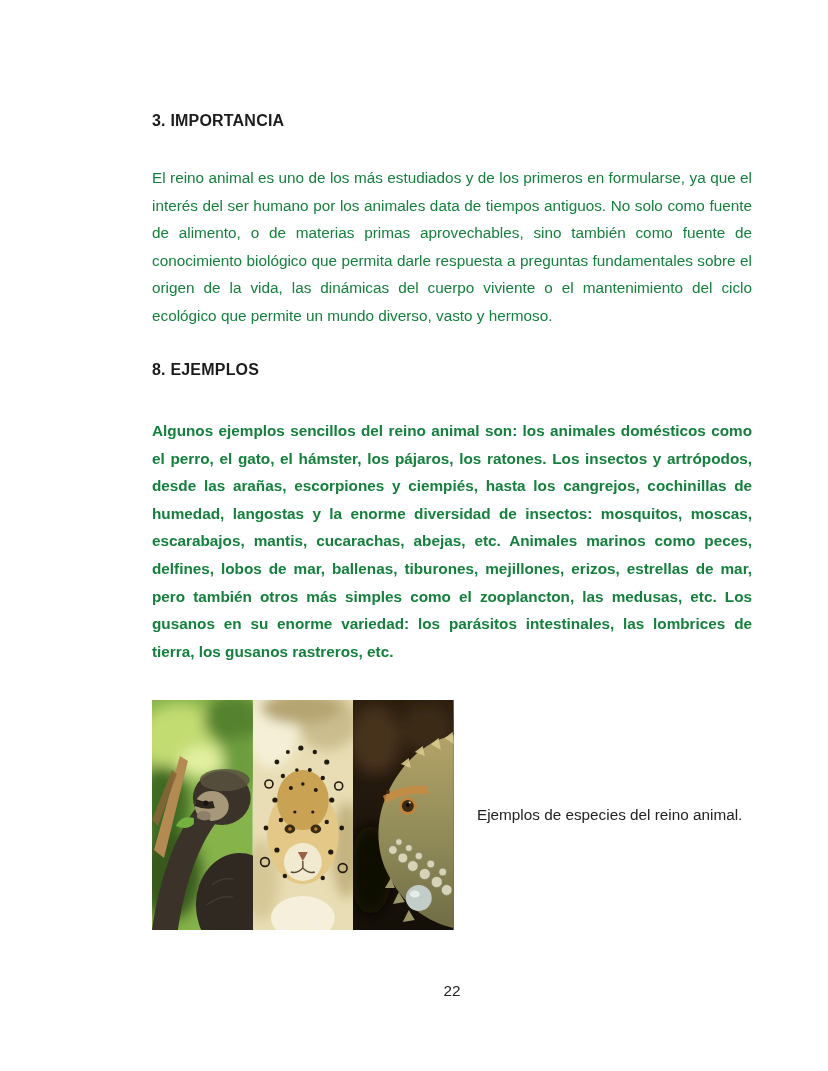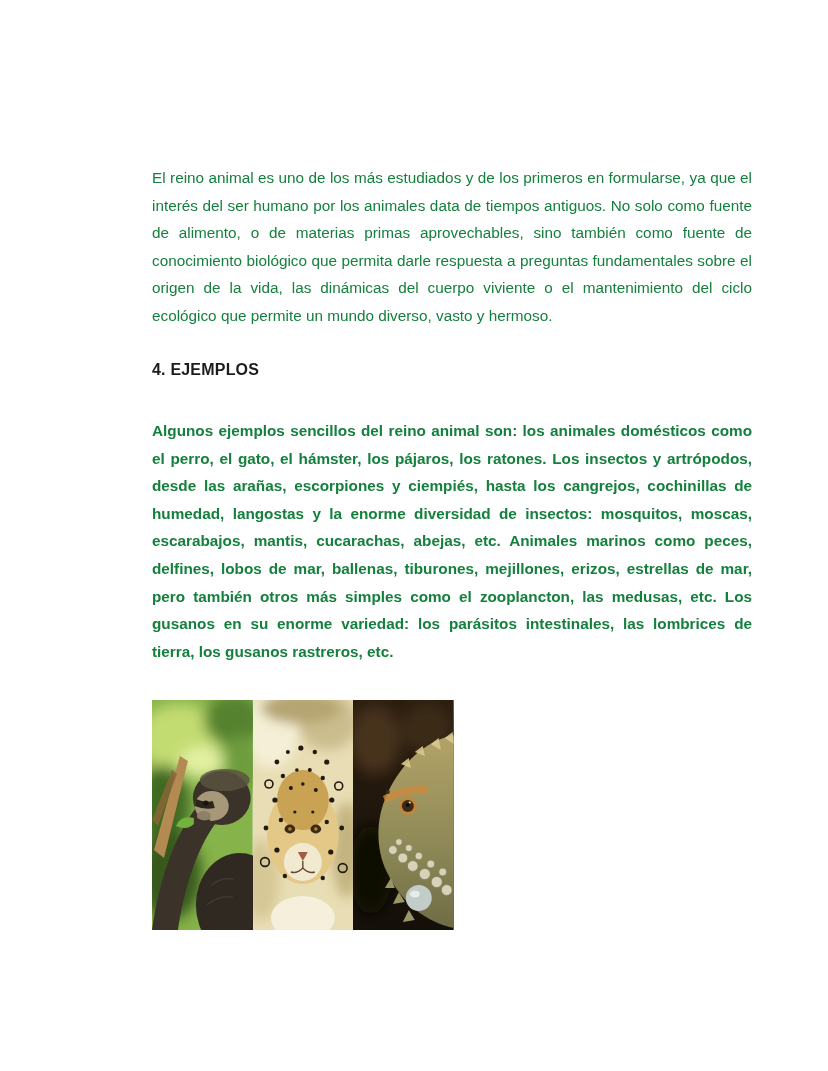--- a/index.html
+++ b/index.html
@@ -48,24 +48,25 @@
   .page-number {
     position: absolute; left: 152px; top: 982px; width: 600px;
     text-align: center; font-size: 15.3px; color: #222222;
   }
 </style>
 </head>
 <body>
 
 <div class="page">
 
+  <div id="heading-1" class="doc-heading">3. IMPORTANCIA</div>
 
   <div id="paragraph-1" class="doc-paragraph">El reino animal es uno de los más estudiados y de los primeros en formularse, ya que el interés del ser humano por los animales data de tiempos antiguos. No solo como fuente de alimento, o de materias primas aprovechables, sino también como fuente de conocimiento biológico que permita darle respuesta a preguntas fundamentales sobre el origen de la vida, las dinámicas del cuerpo viviente o el mantenimiento del ciclo ecológico que permite un mundo diverso, vasto y hermoso.</div>
 
-  <div id="heading-2" class="doc-heading">4. EJEMPLOS</div>
+  <div id="heading-2" class="doc-heading">8. EJEMPLOS</div>
 
   <div id="paragraph-2" class="doc-paragraph">Algunos ejemplos sencillos del reino animal son: los animales domésticos como el perro, el gato, el hámster, los pájaros, los ratones. Los insectos y artrópodos, desde las arañas, escorpiones y ciempiés, hasta los cangrejos, cochinillas de humedad, langostas y la enorme diversidad de insectos: mosquitos, moscas, escarabajos, mantis, cucarachas, abejas, etc. Animales marinos como peces, delfines, lobos de mar, ballenas, tiburones, mejillones, erizos, estrellas de mar, pero también otros más simples como el zooplancton, las medusas, etc. Los gusanos en su enorme variedad: los parásitos intestinales, las lombrices de tierra, los gusanos rastreros, etc.</div>
 
   <div class="figure-row">
     <div class="collage">
 
       <div class="panel">
         <svg viewBox="0 0 101 230" preserveAspectRatio="none" aria-hidden="true">
           <defs>
             <filter id="b1" x="-40%" y="-40%" width="180%" height="180%">
@@ -214,16 +215,18 @@
           <g fill="#9a9668">
             <polygon points="38,178 32,188 42,188"></polygon>
             <polygon points="46,192 40,204 52,202"></polygon>
             <polygon points="56,210 50,222 62,220"></polygon>
           </g>
         </svg>
       </div>
 
     </div>
 
+    <div class="figure-caption">Ejemplos de especies del reino animal.</div>
   </div>
 
+  <div class="page-number">22</div>
 
 </div>
 
 </body></html>

